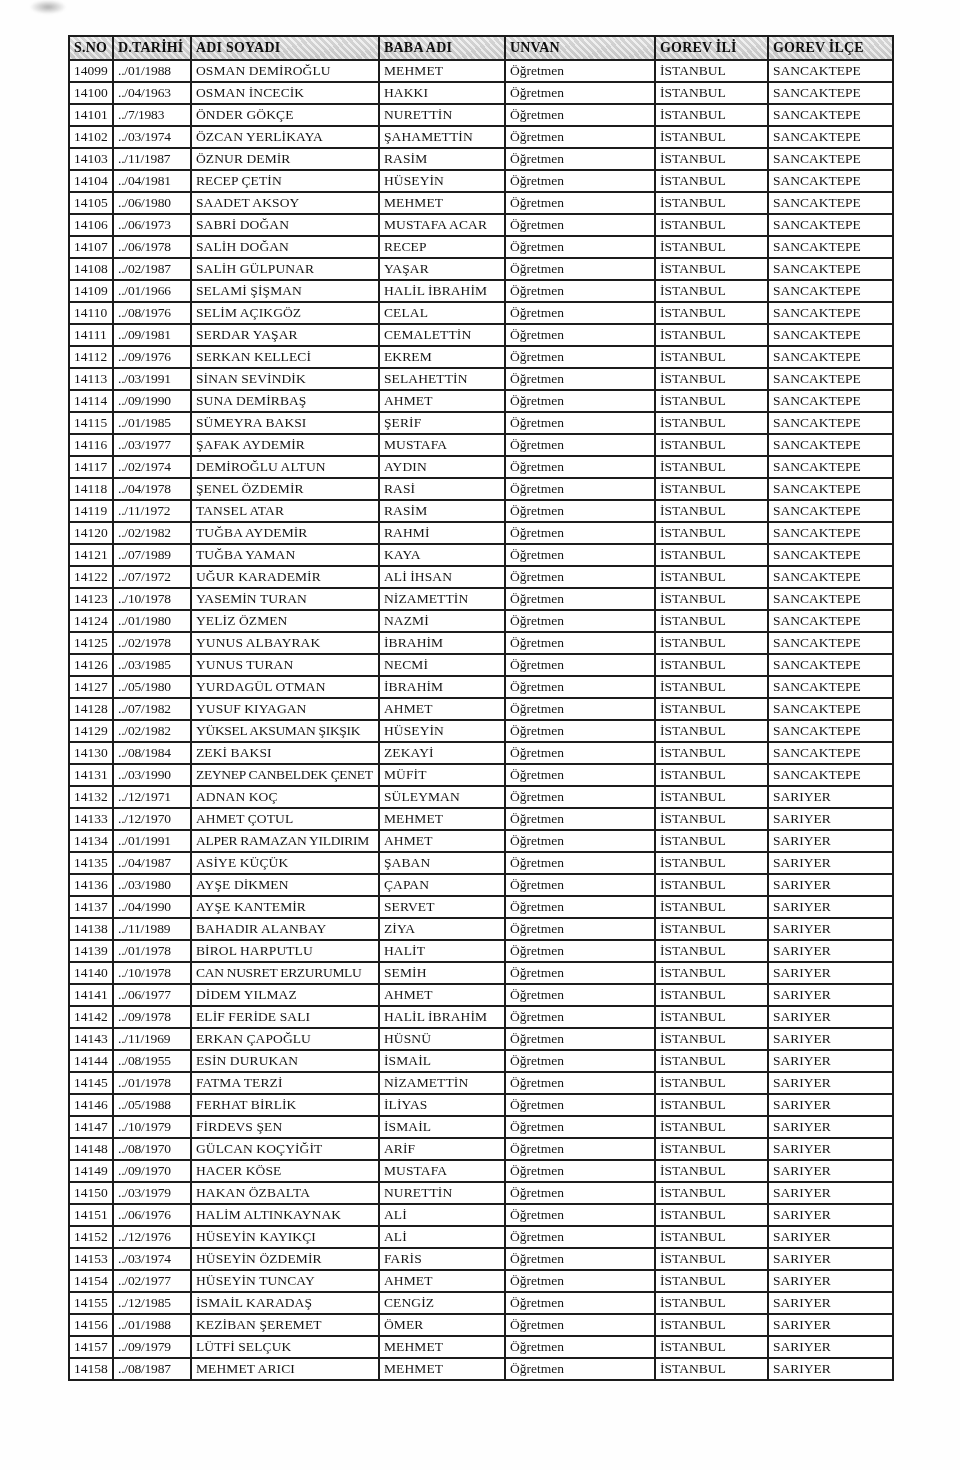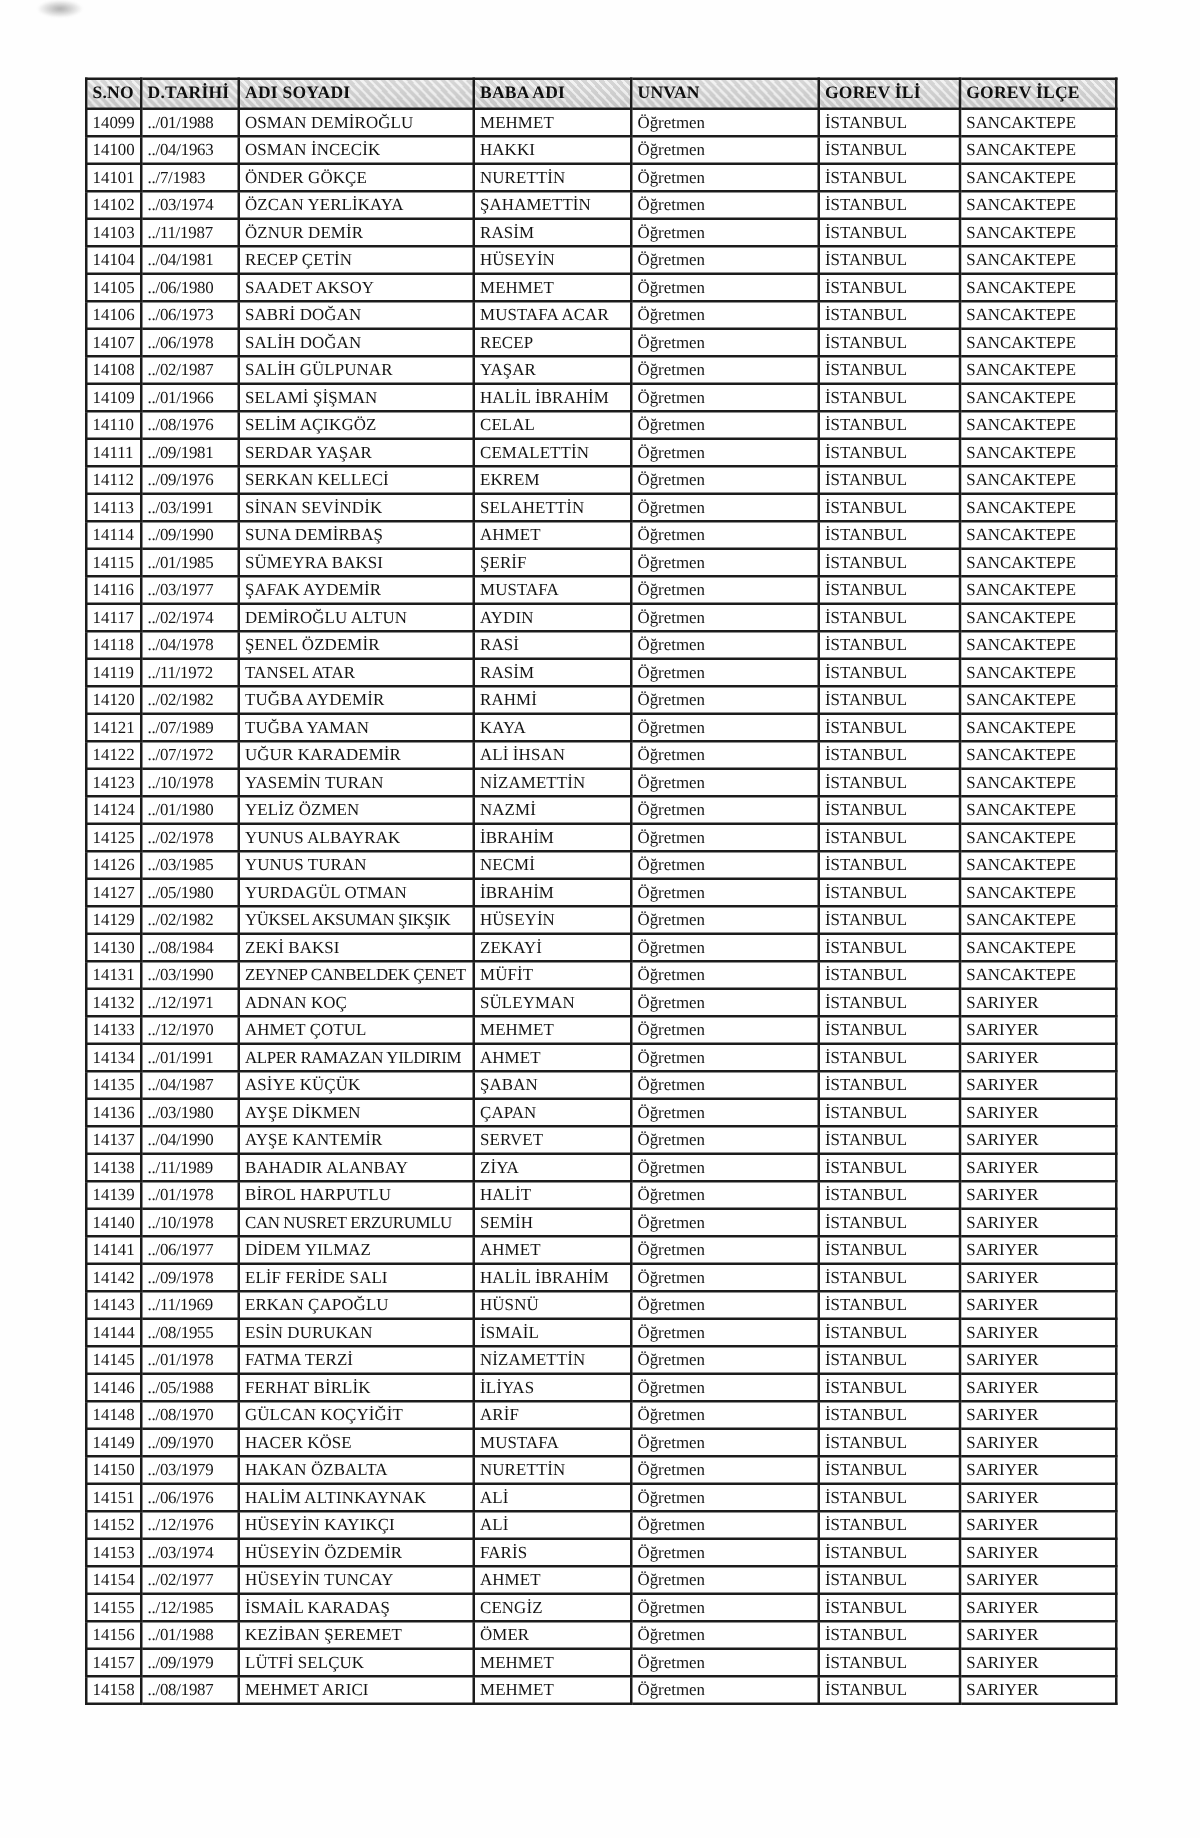--- a/index.html
+++ b/index.html
@@ -22,21 +22,21 @@
     top: 0;
     width: 36px;
     height: 14px;
     background: radial-gradient(ellipse at center, rgba(110,110,110,0.55), rgba(110,110,110,0) 72%);
     filter: blur(1px);
     pointer-events: none;
   }
   table.list {
     position: absolute;
     left: 68px;
-    top: 62px;
+    top: 35px;
     width: 824px;
     border-collapse: collapse;
     table-layout: fixed;
   }
   table.list th,
   table.list td {
     border: 2px solid #1c1c1c;
     padding: 1px 4px 1px 4px;
     white-space: nowrap;
     overflow: hidden;
@@ -351,20 +351,29 @@
         <tr>
           <td class="c-sno">14127</td>
           <td class="c-date">../05/1980</td>
           <td class="c-name">YURDAGÜL OTMAN</td>
           <td class="c-father">İBRAHİM</td>
           <td class="c-unvan">Öğretmen</td>
           <td class="c-ili">İSTANBUL</td>
           <td class="c-ilce">SANCAKTEPE</td>
         </tr>
         <tr>
+          <td class="c-sno">14128</td>
+          <td class="c-date">../07/1982</td>
+          <td class="c-name">YUSUF KIYAGAN</td>
+          <td class="c-father">AHMET</td>
+          <td class="c-unvan">Öğretmen</td>
+          <td class="c-ili">İSTANBUL</td>
+          <td class="c-ilce">SANCAKTEPE</td>
+        </tr>
+        <tr>
           <td class="c-sno">14129</td>
           <td class="c-date">../02/1982</td>
           <td class="c-name condensed">YÜKSEL AKSUMAN ŞIKŞIK</td>
           <td class="c-father">HÜSEYİN</td>
           <td class="c-unvan">Öğretmen</td>
           <td class="c-ili">İSTANBUL</td>
           <td class="c-ilce">SANCAKTEPE</td>
         </tr>
         <tr>
           <td class="c-sno">14130</td>
@@ -508,20 +517,29 @@
           <td class="c-father">NİZAMETTİN</td>
           <td class="c-unvan">Öğretmen</td>
           <td class="c-ili">İSTANBUL</td>
           <td class="c-ilce">SARIYER</td>
         </tr>
         <tr>
           <td class="c-sno">14146</td>
           <td class="c-date">../05/1988</td>
           <td class="c-name">FERHAT BİRLİK</td>
           <td class="c-father">İLİYAS</td>
+          <td class="c-unvan">Öğretmen</td>
+          <td class="c-ili">İSTANBUL</td>
+          <td class="c-ilce">SARIYER</td>
+        </tr>
+        <tr>
+          <td class="c-sno">14147</td>
+          <td class="c-date">../10/1979</td>
+          <td class="c-name">FİRDEVS ŞEN</td>
+          <td class="c-father">İSMAİL</td>
           <td class="c-unvan">Öğretmen</td>
           <td class="c-ili">İSTANBUL</td>
           <td class="c-ilce">SARIYER</td>
         </tr>
         <tr>
           <td class="c-sno">14148</td>
           <td class="c-date">../08/1970</td>
           <td class="c-name">GÜLCAN KOÇYİĞİT</td>
           <td class="c-father">ARİF</td>
           <td class="c-unvan">Öğretmen</td>

